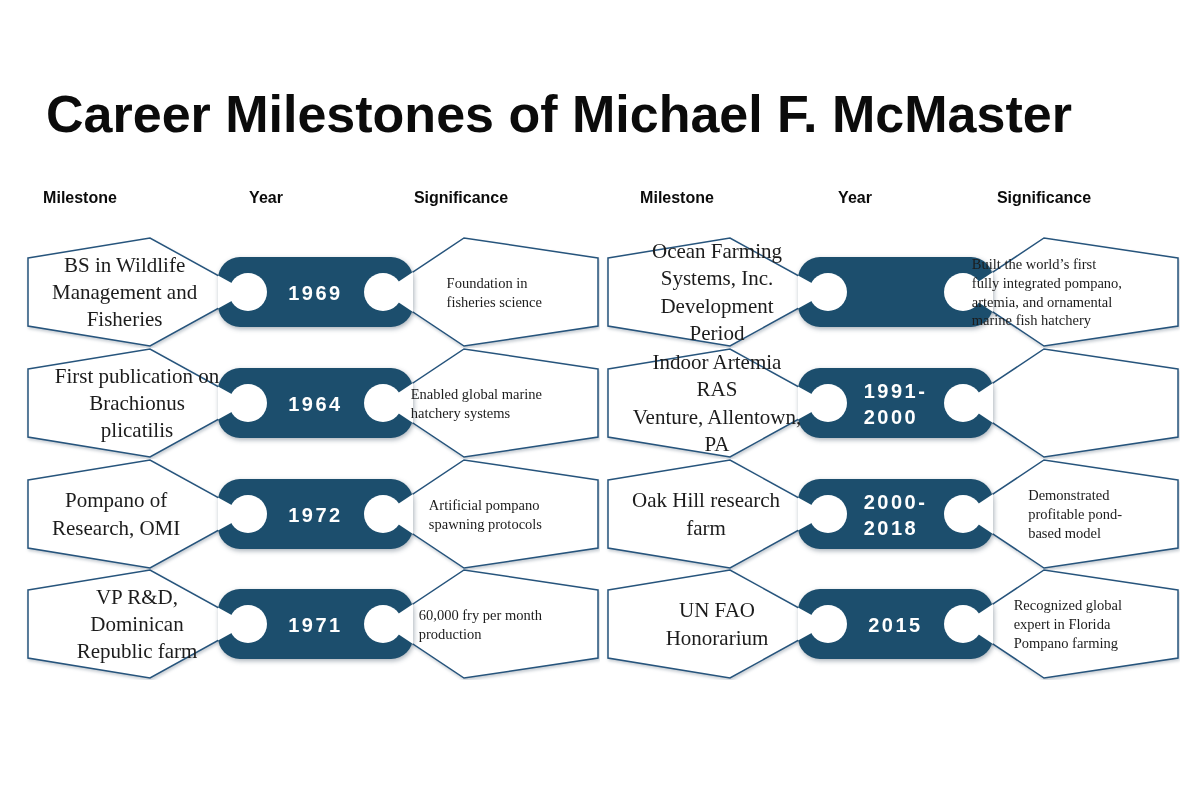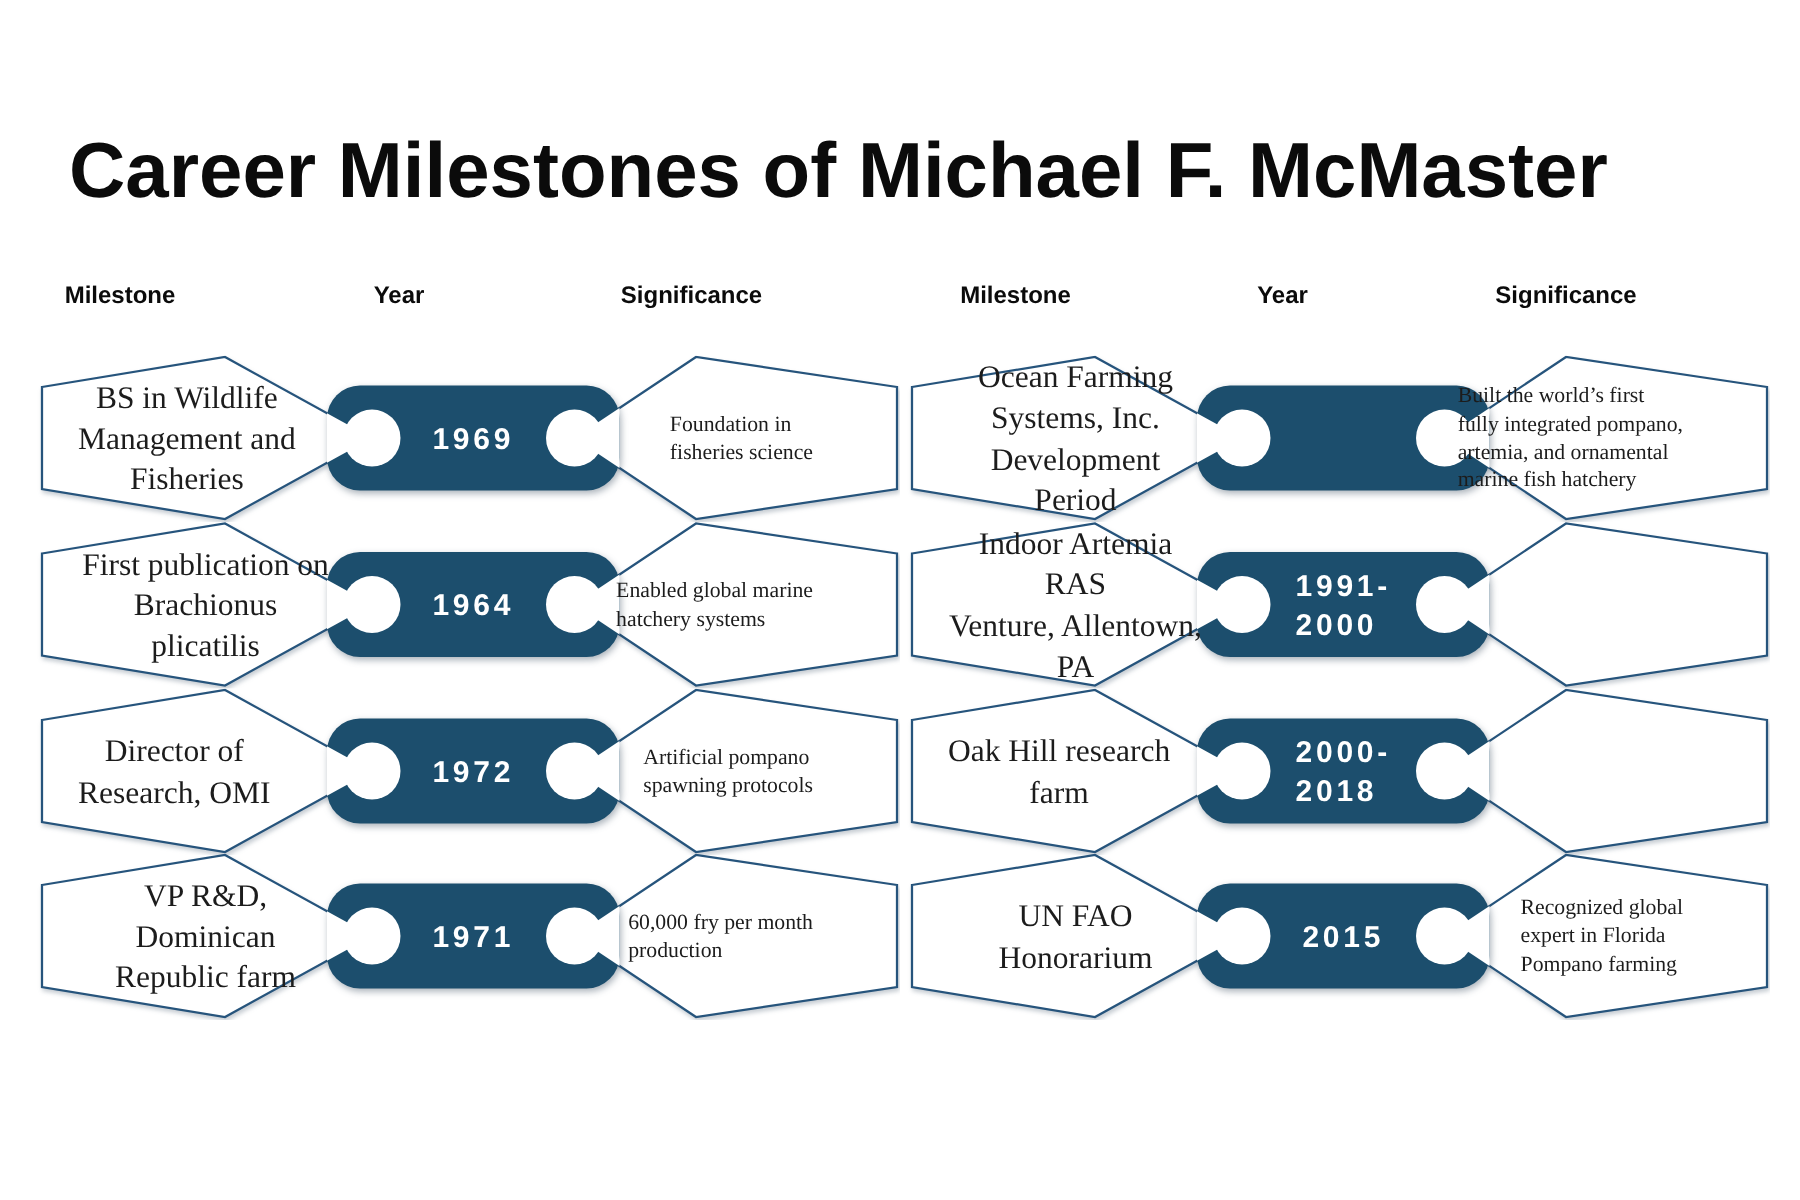--- a/index.html
+++ b/index.html
@@ -104,21 +104,21 @@
 <div class="row col-left row-2">
   <svg viewBox="0 0 580 111" xmlns="http://www.w3.org/2000/svg">
     <path class="pent" d="M 8 21 L 130 1 L 228 55 L 130 109 L 8 89 Z"></path>
     <path class="pent" d="M 578 21 L 444 1 L 363 55 L 444 109 L 578 89 Z"></path>
     <rect class="pill" x="198" y="20" width="195" height="70" rx="22" ry="22"></rect>
     <path class="cut" d="M 198 38.5 L 228 55 L 198 71.5 Z"></path>
     <circle class="cut" cx="228" cy="55" r="19"></circle>
     <path class="cut" d="M 393 35 L 363 55 L 393 75 Z"></path>
     <circle class="cut" cx="363" cy="55" r="19"></circle>
   </svg>
-  <div class="milestone">Director of
+  <div class="milestone">Pompano of
 Research, OMI</div>
   <div class="year">
       <span class="year-text">1972</span>
     </div>
   <div class="significance">Artificial pompano
 spawning protocols</div>
 </div>
 <div class="row col-left row-3">
   <svg viewBox="0 0 580 111" xmlns="http://www.w3.org/2000/svg">
     <path class="pent" d="M 8 21 L 130 1 L 228 55 L 130 109 L 8 89 Z"></path>
@@ -183,20 +183,23 @@
     <circle class="cut" cx="228" cy="55" r="19"></circle>
     <path class="cut" d="M 393 35 L 363 55 L 393 75 Z"></path>
     <circle class="cut" cx="363" cy="55" r="19"></circle>
   </svg>
   <div class="milestone">Oak Hill research
 farm</div>
   <div class="year">
       <span class="year-text">2000-
 2018</span>
     </div>
+  <div class="significance">Demonstrated
+profitable pond-
+based model</div>
 </div>
 <div class="row col-right row-3">
   <svg viewBox="0 0 580 111" xmlns="http://www.w3.org/2000/svg">
     <path class="pent" d="M 8 21 L 130 1 L 228 55 L 130 109 L 8 89 Z"></path>
     <path class="pent" d="M 578 21 L 444 1 L 363 55 L 444 109 L 578 89 Z"></path>
     <rect class="pill" x="198" y="20" width="195" height="70" rx="22" ry="22"></rect>
     <path class="cut" d="M 198 38.5 L 228 55 L 198 71.5 Z"></path>
     <circle class="cut" cx="228" cy="55" r="19"></circle>
     <path class="cut" d="M 393 35 L 363 55 L 393 75 Z"></path>
     <circle class="cut" cx="363" cy="55" r="19"></circle>

